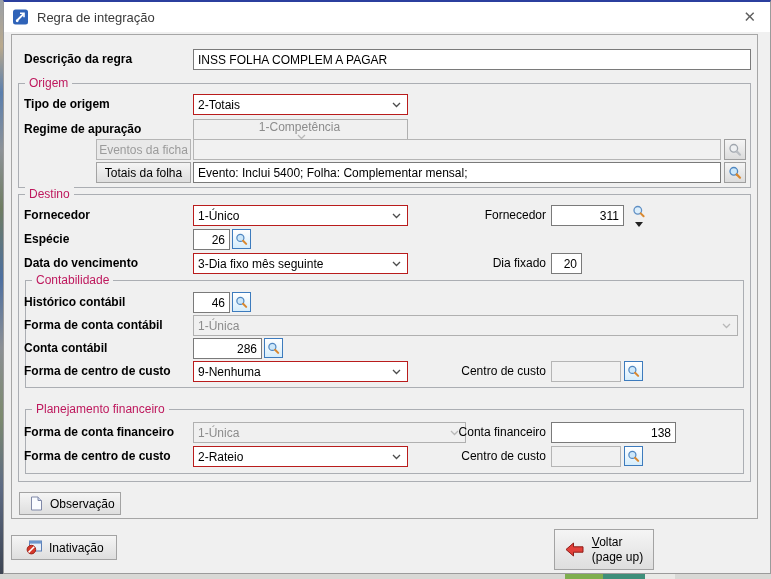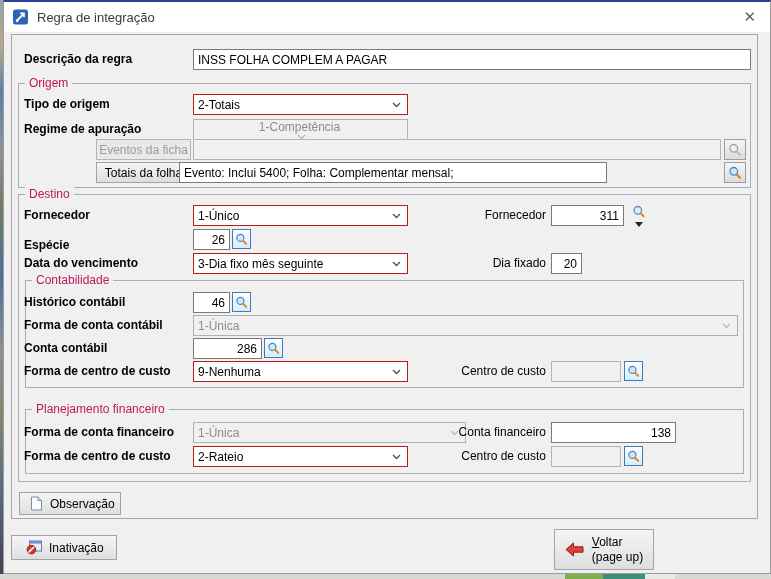--- a/index.html
+++ b/index.html
@@ -126,21 +126,21 @@
     <div class="btn dis" style="left:92px; top:137px; width:95px; height:21px;">Eventos da ficha</div>
     <div class="field dis" style="left:189px; top:137px; width:528px;"></div>
     <div class="magbtn-lg" style="left:720px; top:137px;">
       <svg width="14" height="14" viewBox="0 0 14 14">
           <circle cx="5.8" cy="5.3" r="3.8" fill="#eef0f2" stroke="#9fa5ad" stroke-width="1.3"></circle>
           <line x1="8.7" y1="8.4" x2="12" y2="11.7" stroke="#b9bdc2" stroke-width="2.2" stroke-linecap="round"></line>
         </svg>
     </div>
 
     <div class="btn" style="left:92px; top:160px; width:95px; height:21px;">Totais da folha</div>
-    <div class="field" style="left:175px; top:160px; width:428px;">Evento: Inclui 5400; Folha: Complementar mensal;</div>
+    <div class="field" style="left:189px; top:160px; width:528px;">Evento: Inclui 5400; Folha: Complementar mensal;</div>
     <div class="magbtn-lg" style="left:720px; top:160px;">
       <svg width="14" height="14" viewBox="0 0 14 14">
           <circle cx="5.8" cy="5.3" r="3.8" fill="#cde8fa" stroke="#4f86c0" stroke-width="1.3"></circle>
           <line x1="8.7" y1="8.4" x2="12" y2="11.7" stroke="#d9882f" stroke-width="2.2" stroke-linecap="round"></line>
         </svg>
     </div>
 
     <div class="group" style="left:14px; top:192px; width:733px; height:288px;">
       <span class="legend">Destino</span>
     </div>
@@ -157,21 +157,21 @@
     <div class="lab-r" style="top:203px;">Fornecedor</div>
     <div class="field num" style="left:547px; top:203px; width:73px;">311</div>
     <span class="bare-mag" style="left:628px; top:203px;">
       <svg width="14" height="14" viewBox="0 0 14 14">
           <circle cx="5.8" cy="5.3" r="3.8" fill="#dceefb" stroke="#5f8fc4" stroke-width="1.3"></circle>
           <line x1="8.7" y1="8.4" x2="11.6" y2="11.3" stroke="#d9882f" stroke-width="2" stroke-linecap="round"></line>
         </svg>
     </span>
     <span class="drop-tri" style="left:631px; top:220px;"></span>
 
-    <div class="lab" style="top:233px;">Espécie</div>
+    <div class="lab" style="top:227px;">Espécie</div>
     <div class="field num" style="left:189px; top:227px; width:37px;">26</div>
     <div class="magbtn-sm" style="left:228px; top:227px;">
       <svg width="13" height="13" viewBox="0 0 14 14">
           <circle cx="5.8" cy="5.3" r="3.8" fill="#cde8fa" stroke="#4f86c0" stroke-width="1.3"></circle>
           <line x1="8.7" y1="8.4" x2="12" y2="11.7" stroke="#d9882f" stroke-width="2.2" stroke-linecap="round"></line>
         </svg>
     </div>
 
     <div class="lab" style="top:251px;">Data do vencimento</div>
     <div class="combo" style="left:189px; top:251px; width:215px;">

